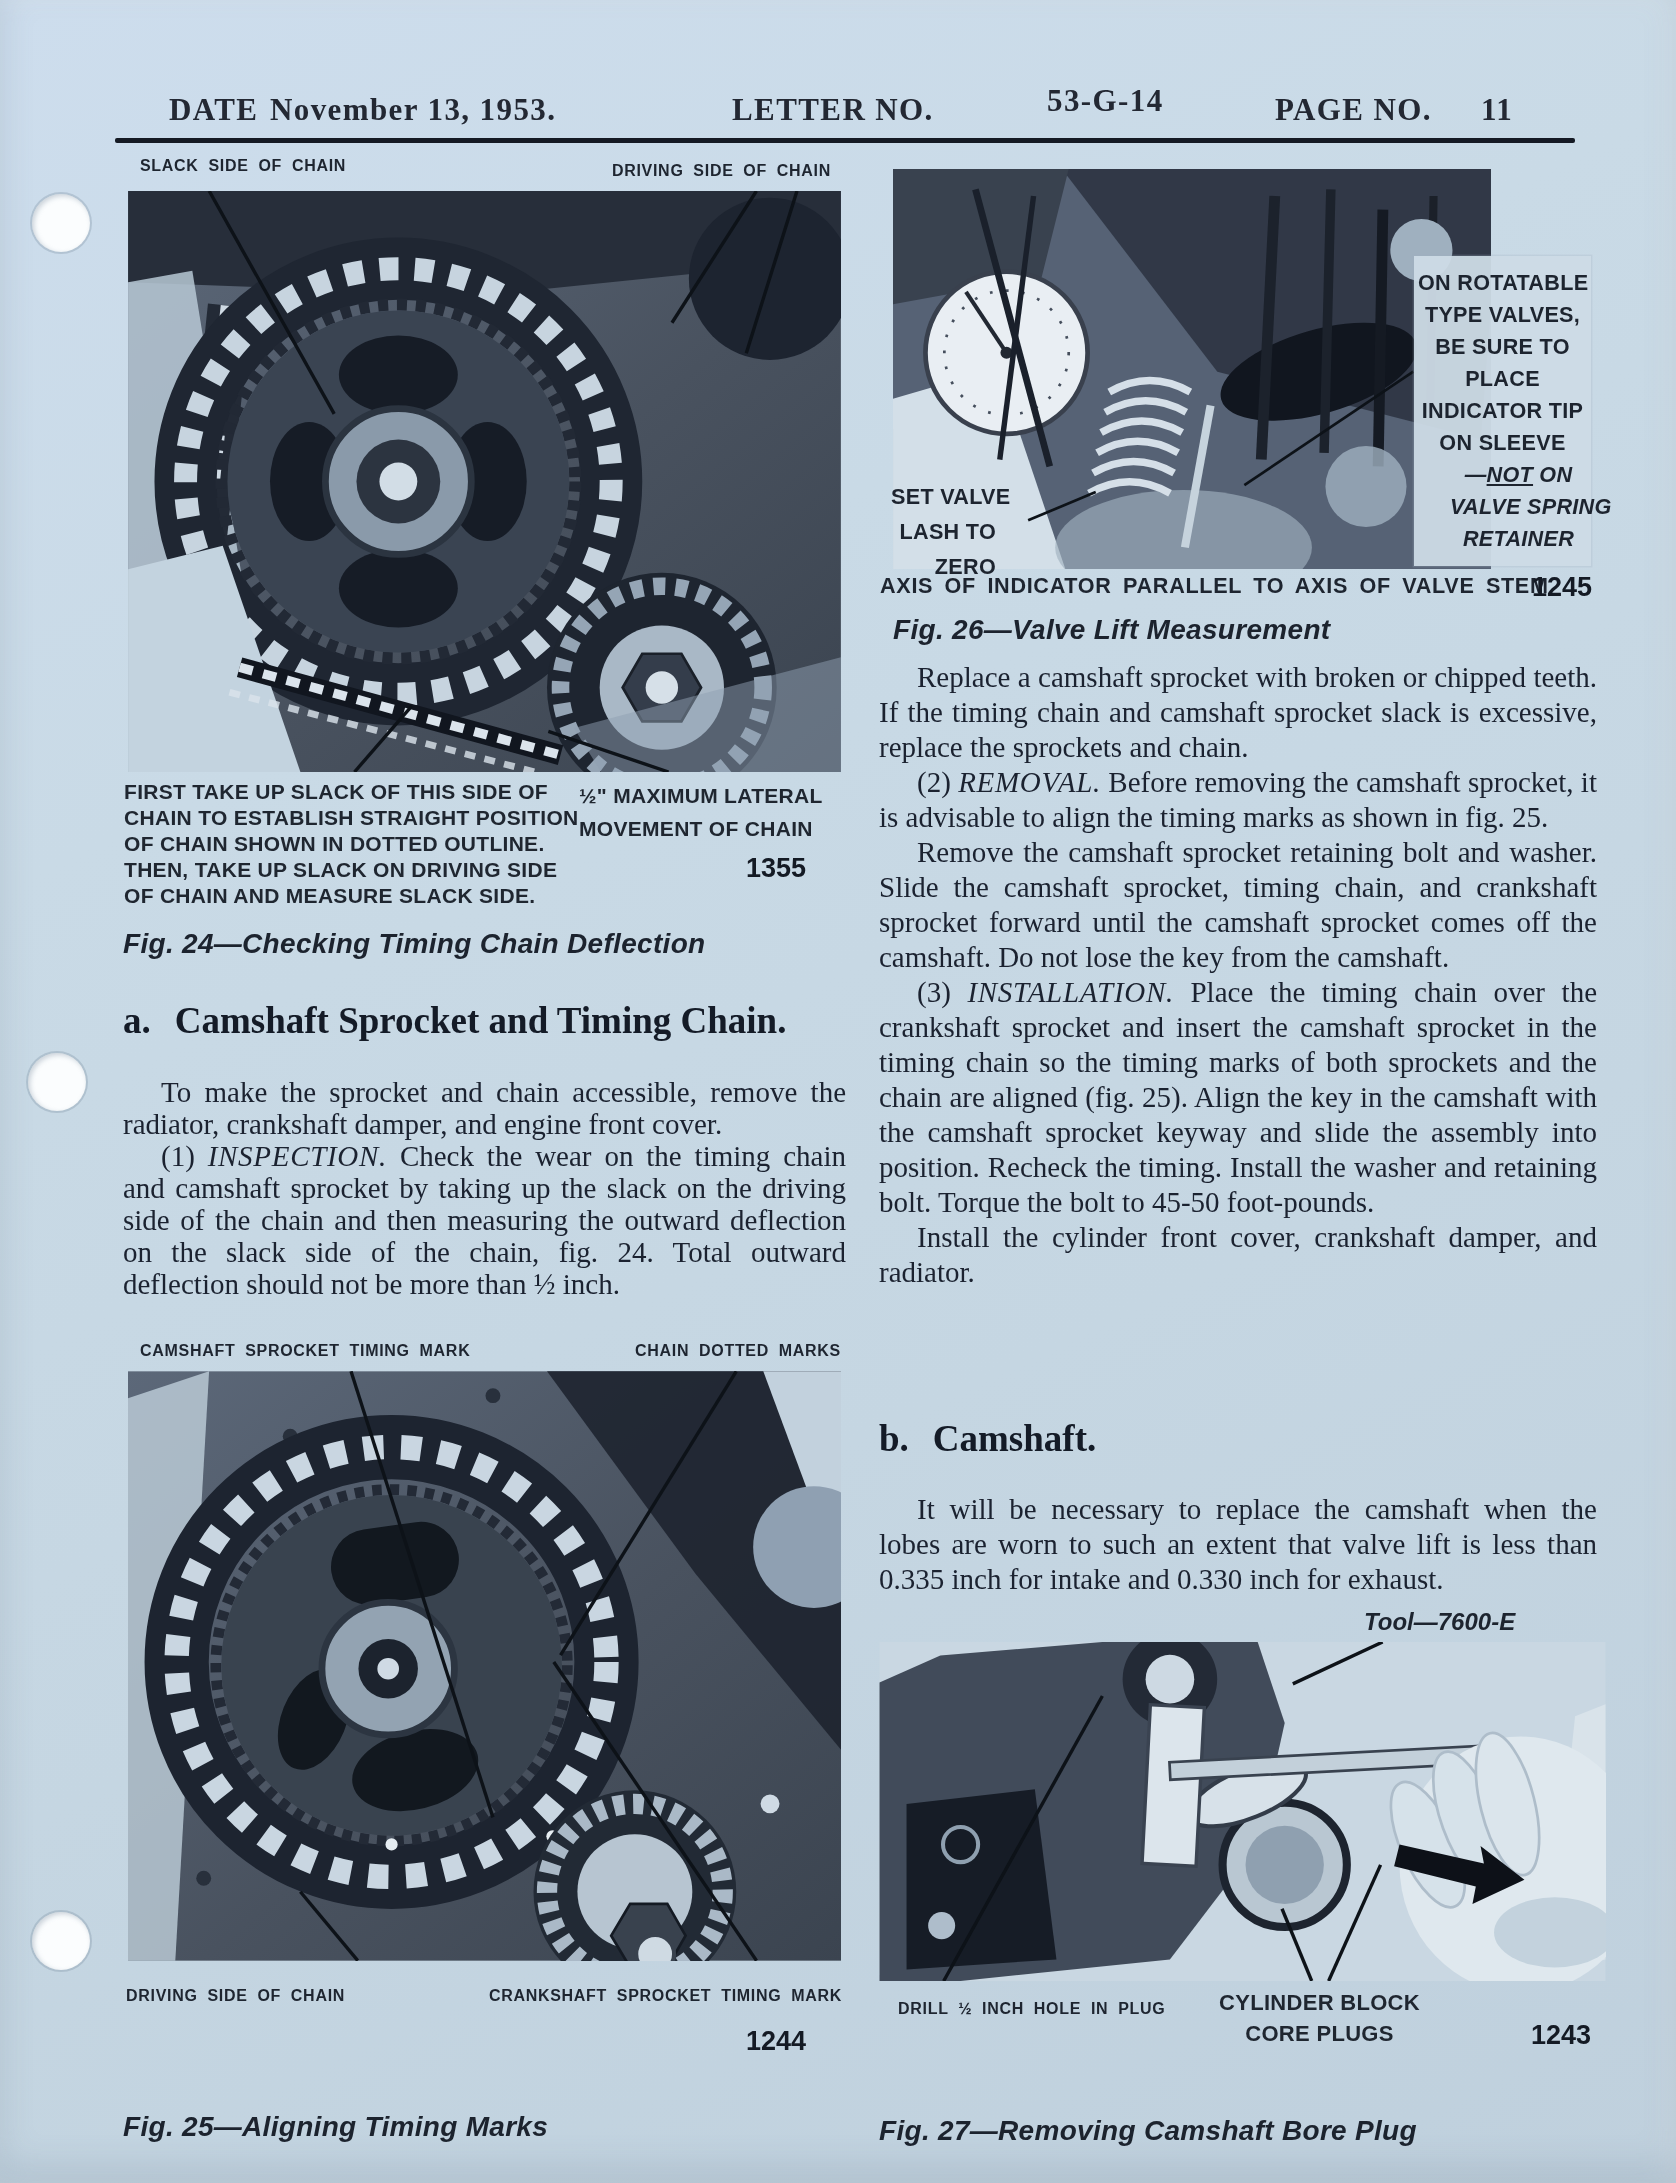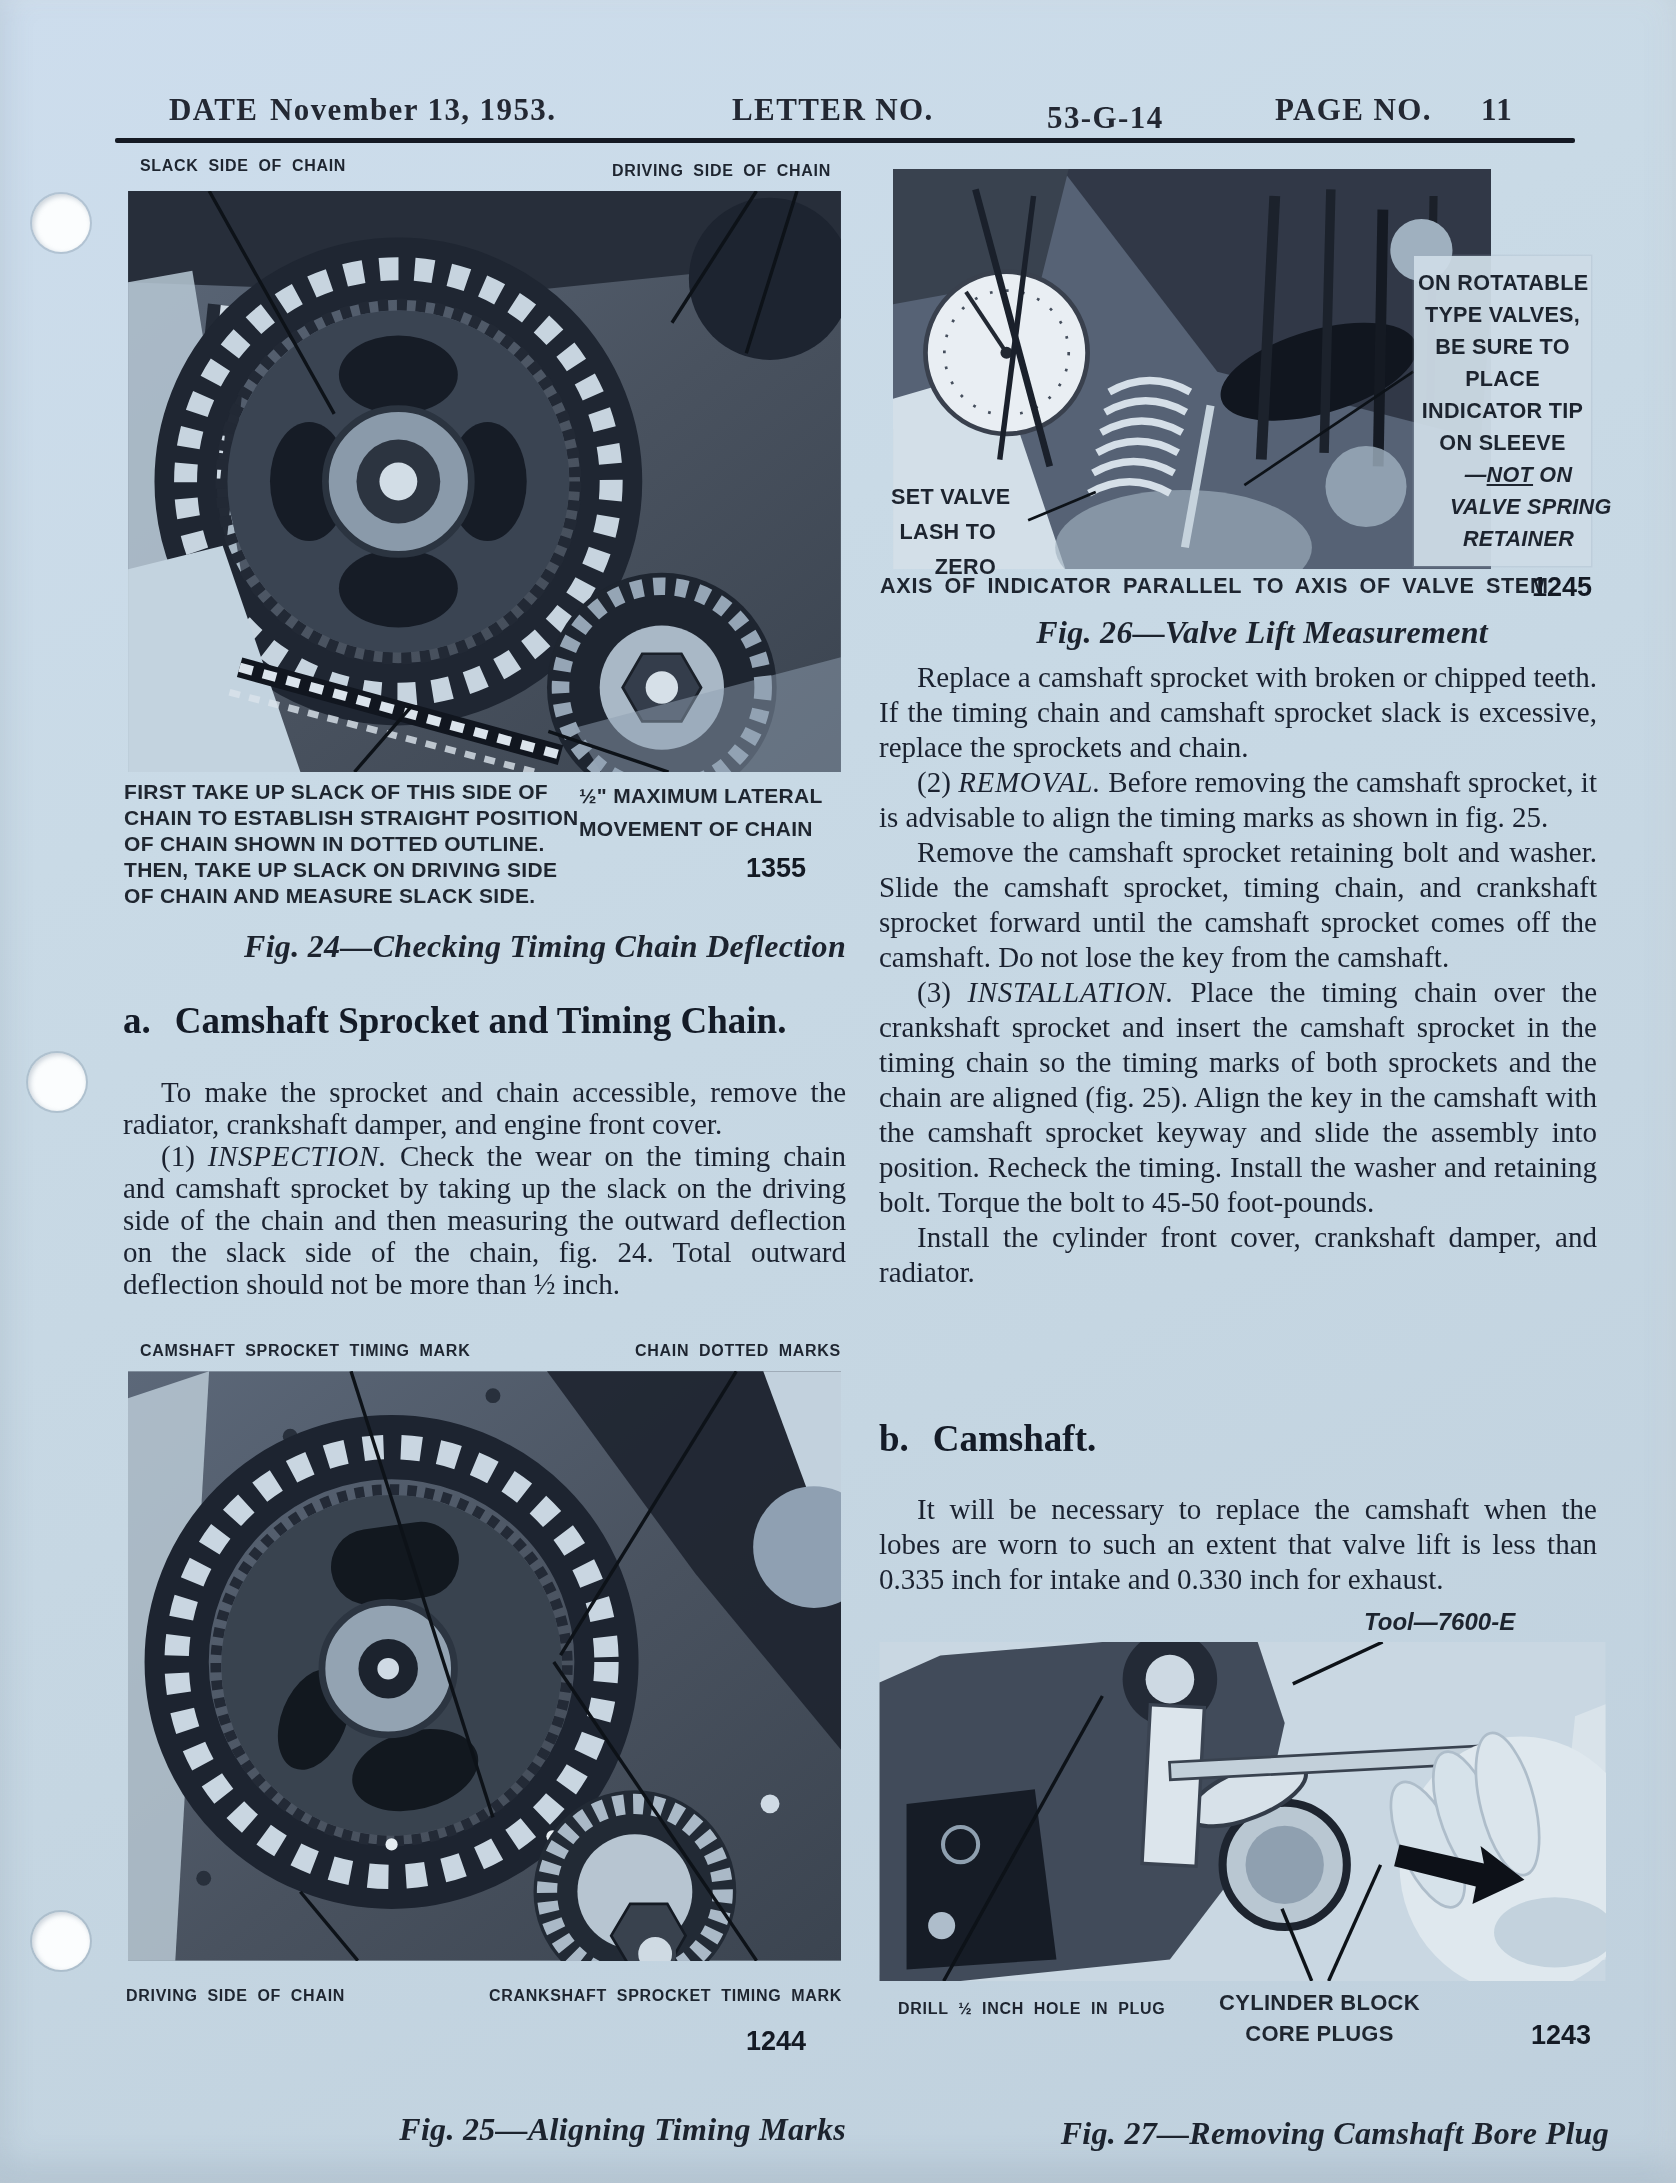--- a/index.html
+++ b/index.html
@@ -10,22 +10,22 @@
   .abs{position:absolute;}
   .hole{position:absolute;width:58px;height:58px;border-radius:50%;background:#fbfdfe;
         box-shadow:0 0 0 2px rgba(130,148,165,.35), inset 2px 2px 5.4px rgba(145,160,175,.45);}
   .hdr{position:absolute;font-family:"Liberation Serif",serif;font-weight:700;font-size:31px;
        letter-spacing:1.4px;color:#232833;white-space:nowrap;}
   .rule{position:absolute;background:#151a24;height:4.7px;border-radius:2px;}
   .flabel{position:absolute;font-family:"Liberation Sans",sans-serif;font-weight:700;font-size:16px;
           letter-spacing:0.7px;word-spacing:4.7px;color:#1e2530;white-space:nowrap;}
   .fnum{position:absolute;font-family:"Liberation Sans",sans-serif;font-weight:700;font-size:27px;
         color:#141a24;text-align:right;white-space:nowrap;}
-  .fcap{position:absolute;font-family:Liberation Serif, serif;font-weight:700;font-style:italic;
-        font-size:32px;color:#1c232e;text-align:right;letter-spacing:0.3px;white-space:nowrap;}
+  .fcap{position:absolute;font-family:Liberation Sans, sans-serif;font-weight:700;font-style:italic;
+        font-size:28px;color:#1c232e;text-align:left;letter-spacing:0.3px;white-space:nowrap;}
   .heading{position:absolute;font-weight:700;font-size:37px;color:#141b27;white-space:nowrap;}
   .heading .hnum{display:inline-block;margin-right:24px;}
   .bodytext{position:absolute;font-size:29px;line-height:35px;text-align:justify;color:#1b2230;}
   .bodytext p{margin:0;text-indent:38px;}
   #left-body{line-height:32px;}
   .itc{font-style:italic;letter-spacing:0.7px;}
   .noteblock{position:absolute;}
   .note-line{font-family:"Liberation Sans",sans-serif;font-weight:700;font-size:21px;line-height:26px;
              letter-spacing:0.3px;color:#1f2630;white-space:nowrap;}
   .lat{text-align:center;}
@@ -48,21 +48,21 @@
 
 <div id="page">
 
   <div class="hole" style="left:32px;top:194px;"></div>
   <div class="hole" style="left:28px;top:1053px;"></div>
   <div class="hole" style="left:32px;top:1912px;"></div>
 
   <div class="hdr" style="left:169px;top:92px;">DATE</div>
   <div class="hdr" style="left:270px;top:92px;">November 13, 1953.</div>
   <div class="hdr" style="left:732px;top:92px;">LETTER NO.</div>
-  <div class="hdr" style="left:1047px;top:100px;">53-G-14</div>
+  <div class="hdr" style="left:1047px;top:83px;">53-G-14</div>
   <div class="hdr" style="left:1275px;top:92px;">PAGE NO.</div>
   <div class="hdr" style="left:1481px;top:92px;">11</div>
   <div class="rule" style="left:115px;top:138px;width:1460px;"></div>
 
   <div class="flabel" style="left:140px;top:157px;">SLACK SIDE OF CHAIN</div>
   <div class="flabel" style="left:558px;top:162px;width:273px;text-align:right;">DRIVING SIDE OF CHAIN</div>
 
   <svg class="abs" style="left:128px;top:191px;" width="713" height="581" viewBox="0 0 1055 860" role="img">
     <defs>
       <linearGradient id="g24" x1="0" y1="0" x2="1" y2="1">

